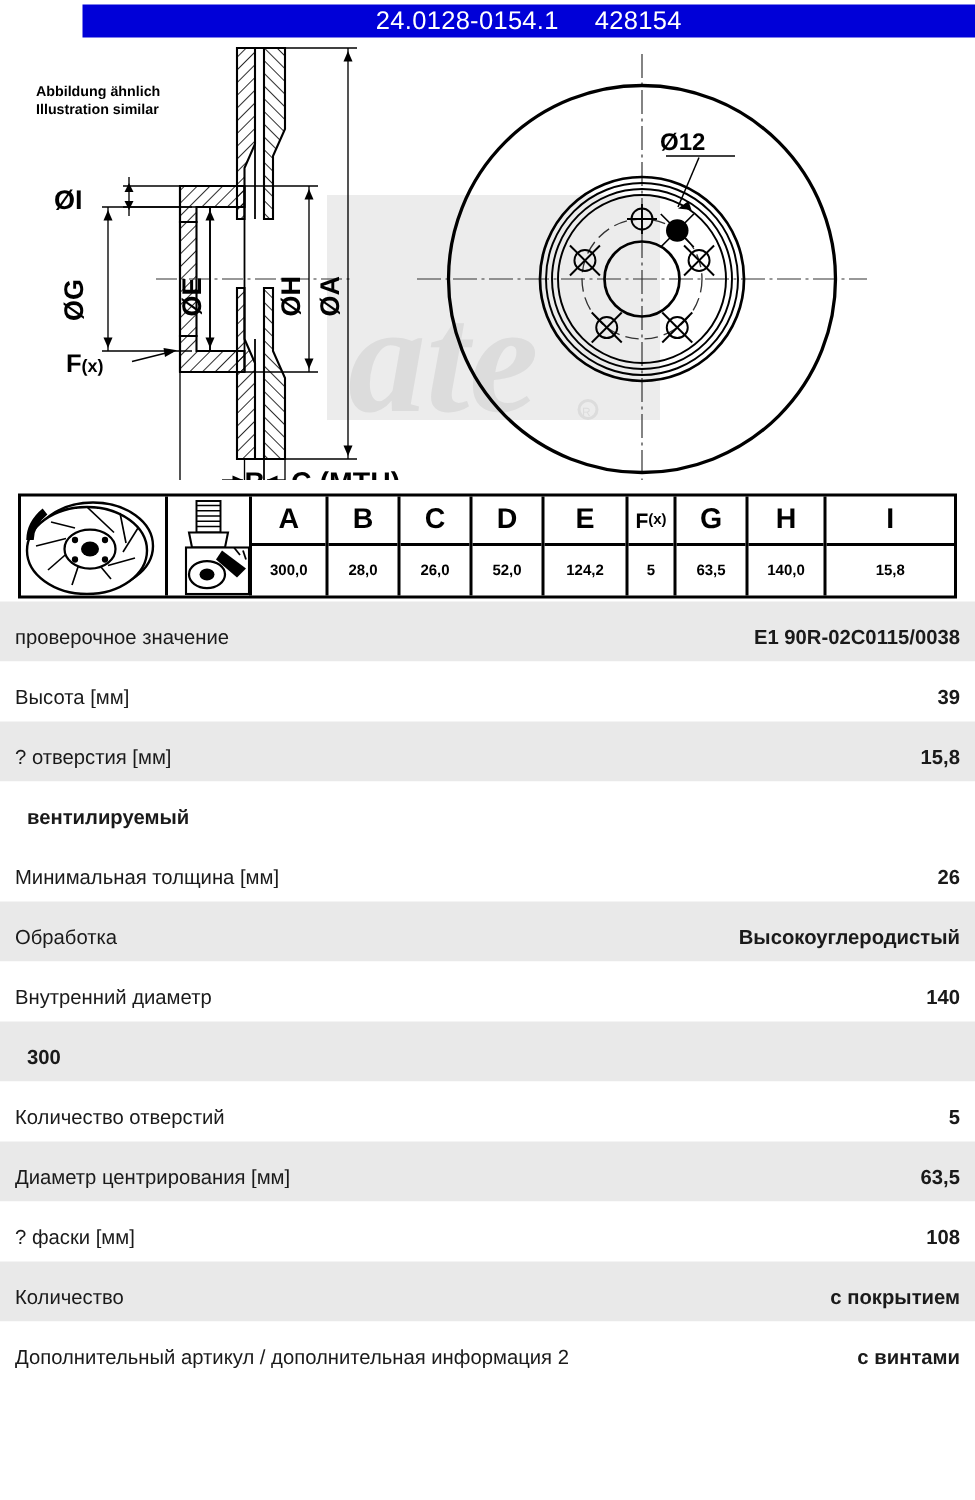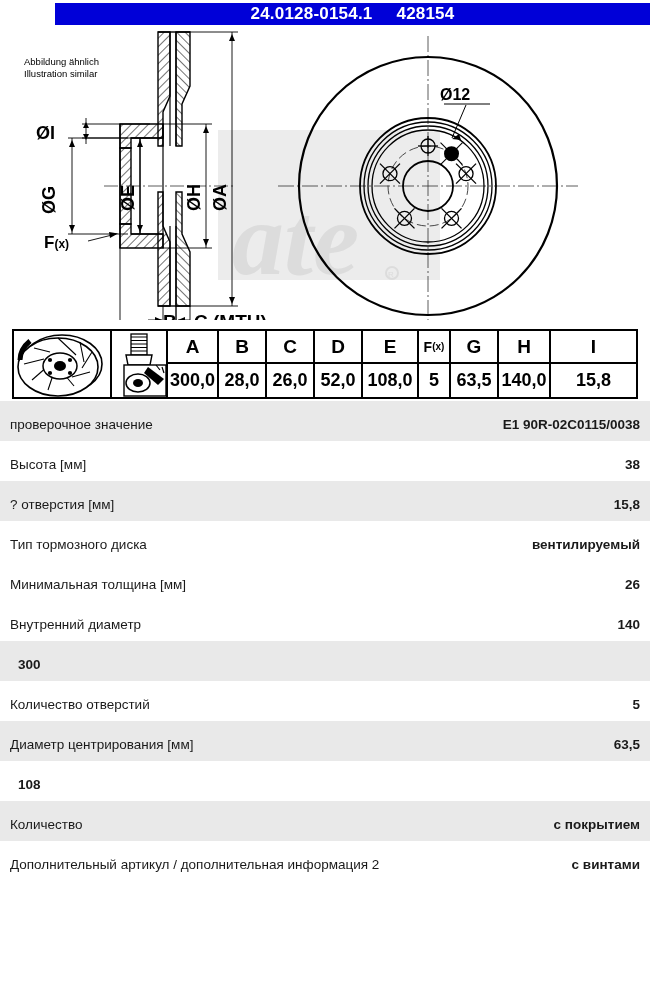--- a/index.html
+++ b/index.html
@@ -17,37 +17,37 @@
     width: 595px; height: 22px;
     background: #0000d8;
   }
   .header-bar .htext {
     position: absolute; left: 0; top: 50%;
     transform: translateY(-50%);
     width: 100%;
     text-align: center;
     color: #ffffff;
     font-size: 17px;
-    font-weight: bold;
+    font-weight: normal;
     letter-spacing: .2px;
     white-space: pre;
   }
   .header-bar .hnum2 { padding-left: 24px; }
 
   
   .illus {
     position: absolute; left: 0; top: 26px;
     width: 650px; height: 294px;
     background: #ffffff;
   }
   .illus svg { display: block; }
 
   .cap {
     position: absolute; left: 24px; top: 30px;
-    font-size: 9.5px; font-weight: normal; line-height: 11.5px;
+    font-size: 9.5px; font-weight: bold; line-height: 11.5px;
     color: #000;
   }
 
   
   .dimtable {
     position: absolute; left: 12px; top: 329px;
     width: 626px; height: 70px;
     border: 2px solid #000;
     background: #fff;
   }
@@ -64,21 +64,21 @@
   .dt-col {
     border-right: 2px solid #000;
     display: flex; flex-direction: column;
   }
   .dt-col:last-child { border-right: none; }
   .dt-col .hd, .dt-col .vl {
     display: flex; align-items: center; justify-content: center;
     font-weight: bold; color: #000;
   }
   .dt-col .hd { height: 33px; font-size: 19px; border-bottom: 2px solid #000; }
-  .dt-col .vl { height: 33px; font-size: 18px; }
+  .dt-col .vl { height: 33px; font-size: 10px; }
   .dt-col.w-a { width: 51px; } .dt-col.w-b { width: 48px; }
   .dt-col.w-c { width: 48px; } .dt-col.w-d { width: 48px; }
   .dt-col.w-e { width: 56px; } .dt-col.w-f { width: 32px; }
   .dt-col.w-g { width: 48px; } .dt-col.w-h { width: 52px; }
   .dt-col.w-i { flex: 1; }
   .dt-col.w-f .hd { font-size: 14px; }
   .fsub { font-size: 10px; }
 
   
   .specs { position: absolute; left: 0; top: 401px; width: 650px; }
@@ -344,21 +344,21 @@
         <div class="dt-col w-c">
           <div class="hd">C</div>
           <div class="vl">26,0</div>
         </div>
         <div class="dt-col w-d">
           <div class="hd">D</div>
           <div class="vl">52,0</div>
         </div>
         <div class="dt-col w-e">
           <div class="hd">E</div>
-          <div class="vl">108,0</div>
+          <div class="vl">124,2</div>
         </div>
         <div class="dt-col w-f">
           <div class="hd">
               <span>F</span>
               <span class="fsub">(x)</span>
             </div>
           <div class="vl">5</div>
         </div>
         <div class="dt-col w-g">
           <div class="hd">G</div>
@@ -376,50 +376,54 @@
     </div>
   </div>
 
   <div class="specs" id="spec-list">
       <div class="srow alt">
         <div class="lbl">проверочное значение</div>
         <div class="val">E1 90R-02C0115/0038</div>
       </div>
       <div class="srow">
         <div class="lbl">Высота [мм]</div>
-        <div class="val">38</div>
+        <div class="val">39</div>
       </div>
       <div class="srow alt">
         <div class="lbl">? отверстия [мм]</div>
         <div class="val">15,8</div>
       </div>
       <div class="srow">
-        <div class="lbl">Тип тормозного диска</div>
         <div class="val">вентилируемый</div>
       </div>
       <div class="srow">
         <div class="lbl">Минимальная толщина [мм]</div>
         <div class="val">26</div>
       </div>
+      <div class="srow alt">
+        <div class="lbl">Обработка</div>
+        <div class="val">Высокоуглеродистый</div>
+      </div>
       <div class="srow">
         <div class="lbl">Внутренний диаметр</div>
         <div class="val">140</div>
       </div>
       <div class="srow alt">
         <div class="val">300</div>
       </div>
       <div class="srow">
         <div class="lbl">Количество отверстий</div>
         <div class="val">5</div>
       </div>
       <div class="srow alt">
         <div class="lbl">Диаметр центрирования [мм]</div>
         <div class="val">63,5</div>
       </div>
       <div class="srow">
+        <div class="lbl">? фаски [мм]</div>
         <div class="val">108</div>
       </div>
       <div class="srow alt">
         <div class="lbl">Количество</div>
         <div class="val">с покрытием</div>
       </div>
       <div class="srow">
         <div class="lbl">Дополнительный артикул / дополнительная информация 2</div>
         <div class="val">с винтами</div>
       </div>

